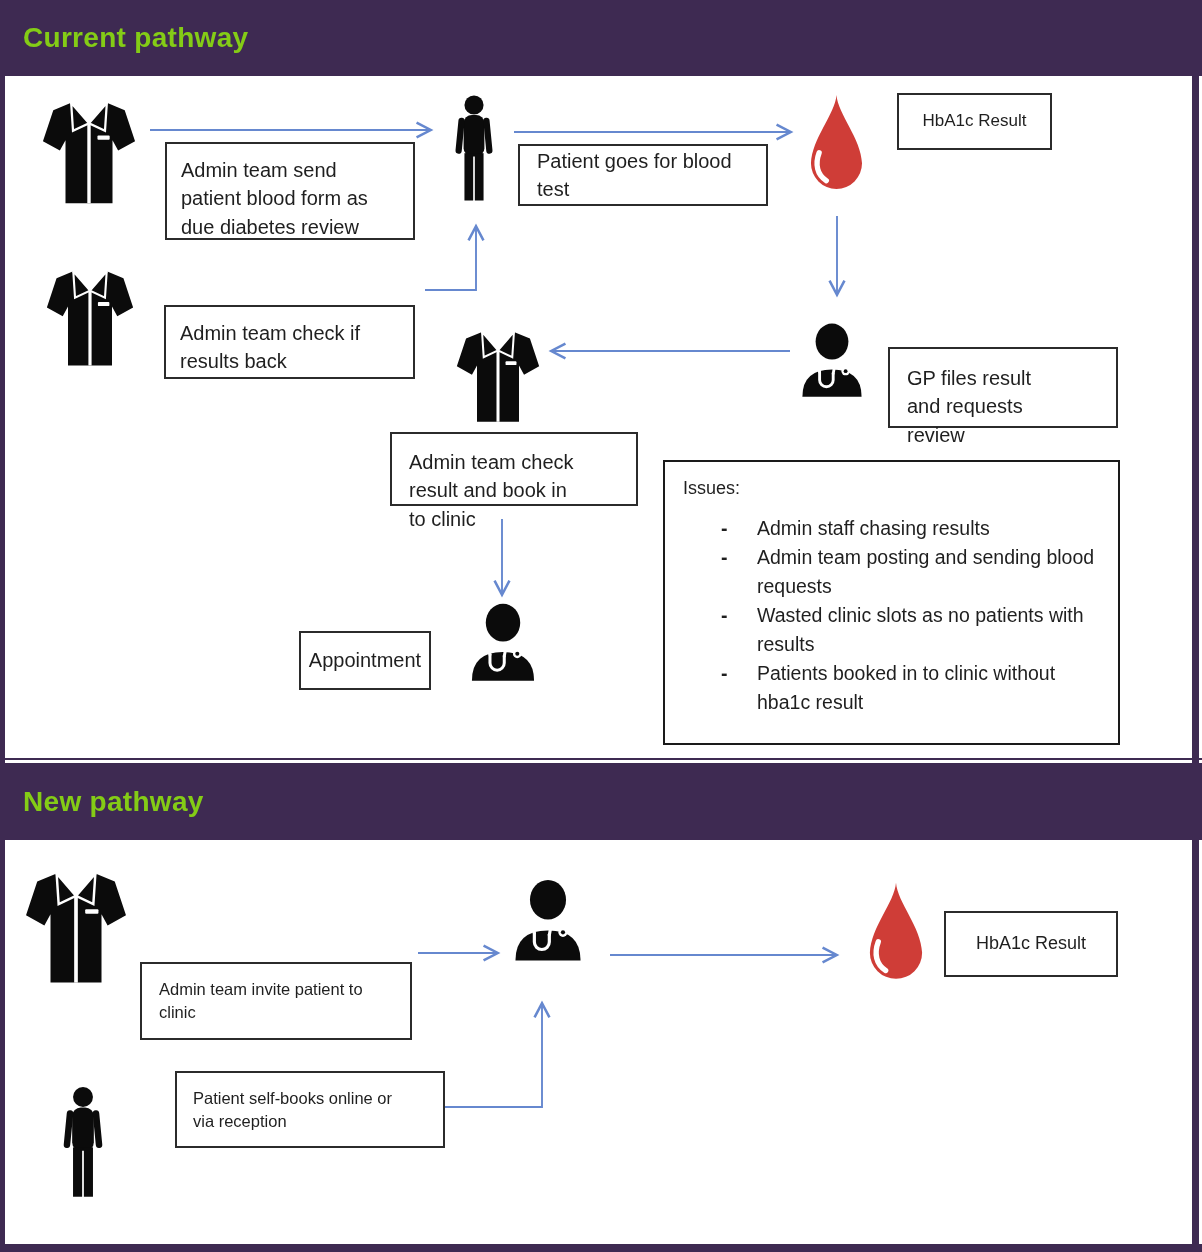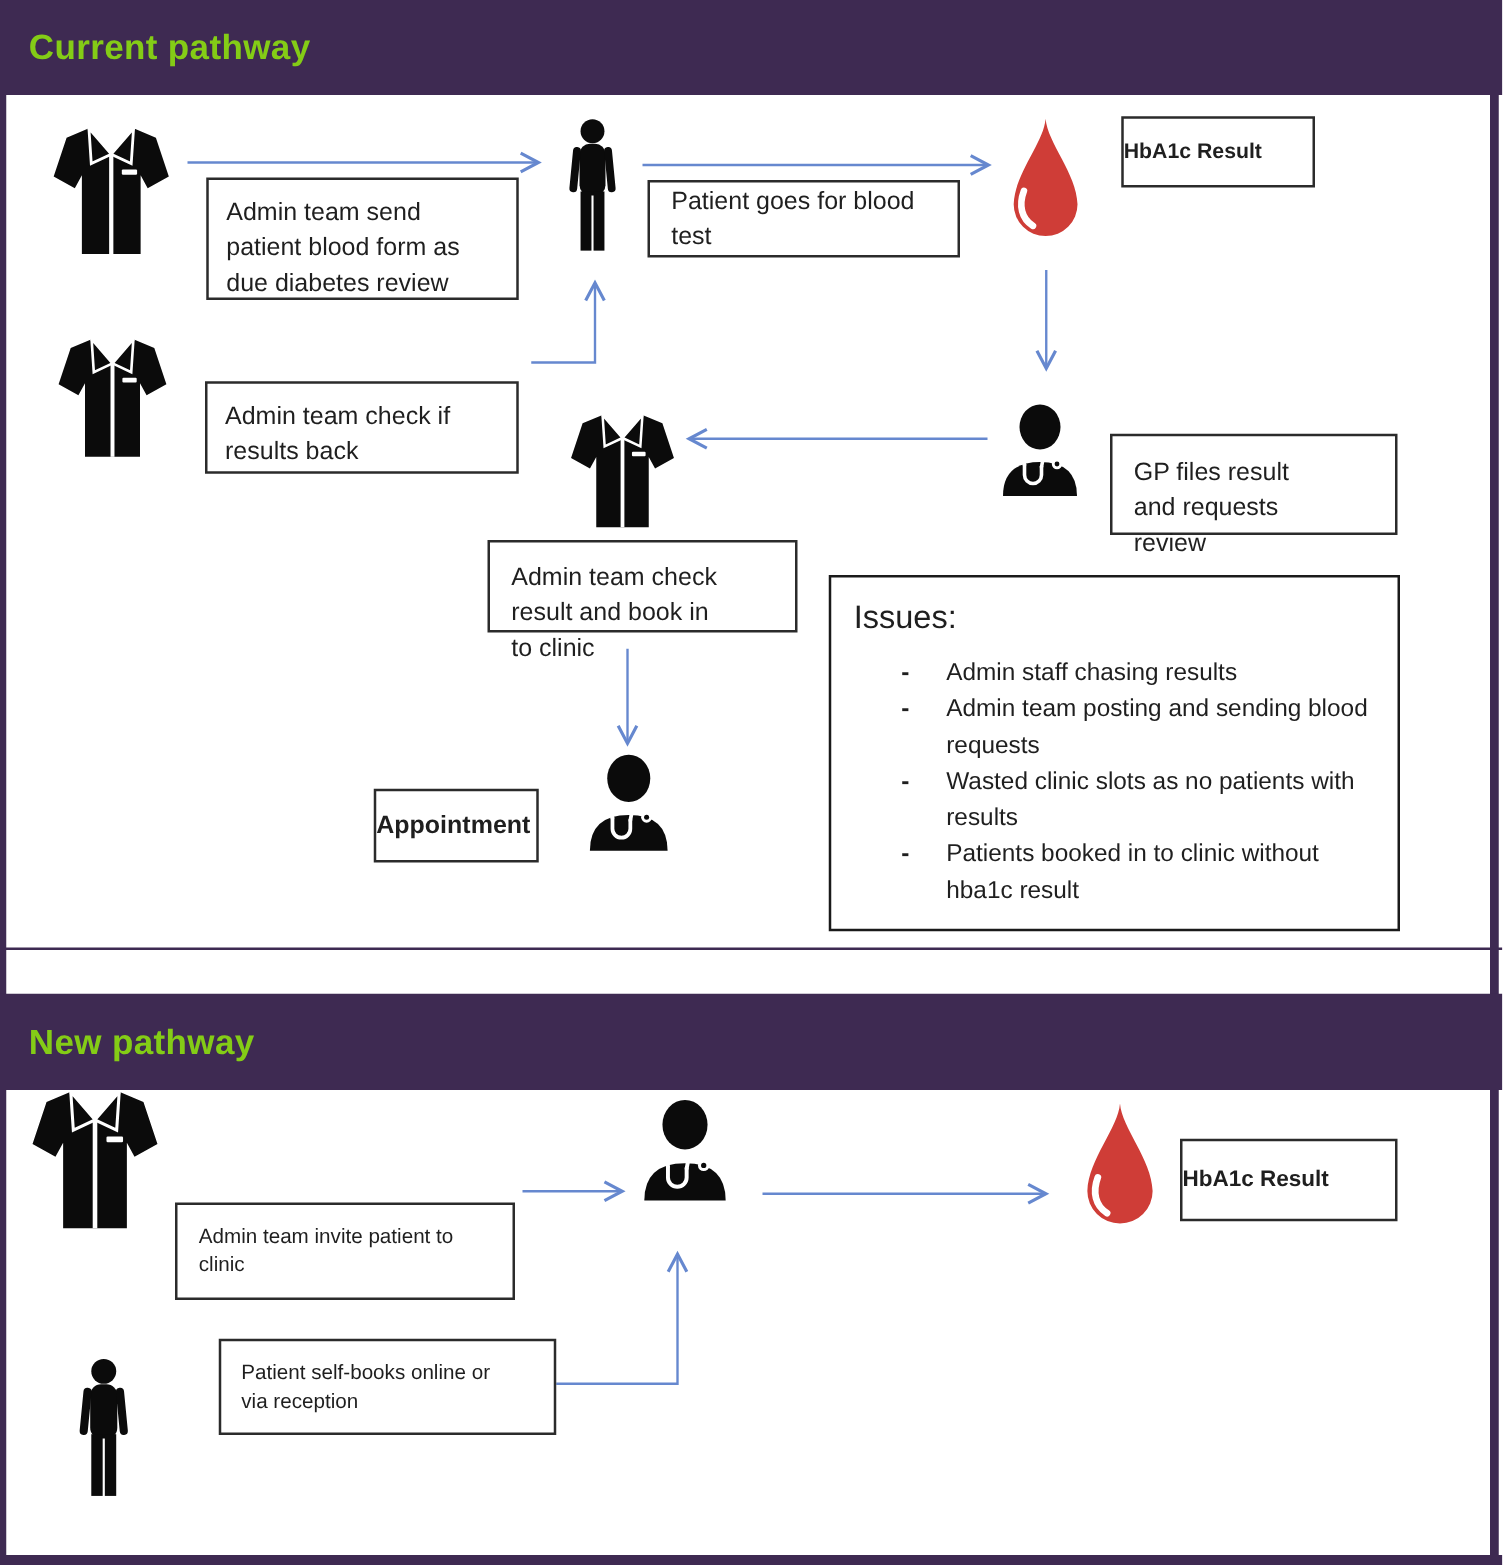--- a/index.html
+++ b/index.html
@@ -20,33 +20,33 @@
     display:flex;align-items:center;z-index:20;
   }
   .hdr-bar .hdr-title{
     color:#84cc16;font-size:28px;font-weight:700;letter-spacing:.3px;padding-left:23px;
   }
   .edge{position:absolute;background:var(--brand-purple);z-index:15;}
   .lbl-box{
     position:absolute;background:#ffffff;border:2px solid var(--box-border);
     font-size:20px;line-height:1.42;color:var(--text-dark);z-index:10;box-sizing:border-box;
   }
-  .lbl-box.center{display:flex;align-items:center;justify-content:flex-start;text-align:center;font-weight:bold;}
+  .lbl-box.center{display:flex;align-items:center;justify-content:center;text-align:center;}
   .lbl-box.vcenter{display:flex;align-items:center;}
   .icon{position:absolute;z-index:10;}
   .icon-black{fill:#0b0b0b;}
   .drop-fill{fill:var(--blood-red);}
   #overlay{position:absolute;left:0;top:0;z-index:5;pointer-events:none;}
   .flow{stroke:var(--arrow-blue);stroke-width:1.9;fill:none;}
   .issues{
     position:absolute;left:663px;top:460px;width:457px;height:285px;
     border:2px solid #1a1a1a;background:#fff;box-sizing:border-box;z-index:10;
     padding:16px 20px 0 18px;
   }
-  .issues-title{font-size:26px;margin:0 0 15px 0;}
+  .issues-title{font-size:18px;margin:0 0 15px 0;}
   .issue-row{display:grid;grid-template-columns:36px 1fr;padding-left:38px;
     font-size:19.5px;line-height:29px;}
   .issue-dash{font-weight:700;}
   .hidden-defs{position:absolute;width:0;height:0;overflow:hidden;}
 </style>
 </head>
 <body>
 
 <svg class="hidden-defs" aria-hidden="true">
   <defs>
@@ -84,21 +84,21 @@
 <div class="page">
 
   <div class="edge" style="left:0;top:75px;width:5px;height:1177px;"></div>
   <div class="edge" style="left:1192px;top:75px;width:7px;height:1177px;"></div>
   <div class="edge" style="left:0;top:1244px;width:1202px;height:8px;"></div>
   <div class="edge" style="left:0;top:758px;width:1202px;height:2px;"></div>
 
   <div class="hdr-bar" style="top:0;height:76px;">
     <span class="hdr-title">Current pathway</span>
   </div>
-  <div class="hdr-bar" style="top:795px;height:77px;">
+  <div class="hdr-bar" style="top:763px;height:77px;">
     <span class="hdr-title">New pathway</span>
   </div>
 
   <svg id="overlay" width="1202" height="1252" viewBox="0 0 1202 1252">
     <defs>
       <marker id="ah" viewBox="0 0 14 14" refX="11" refY="7" markerWidth="11" markerHeight="11" orient="auto-start-reverse">
         <path d="M2 2 L11.5 7 L2 12" fill="none" stroke="#6688cf" stroke-width="1.7"></path>
       </marker>
     </defs>
     <g>

